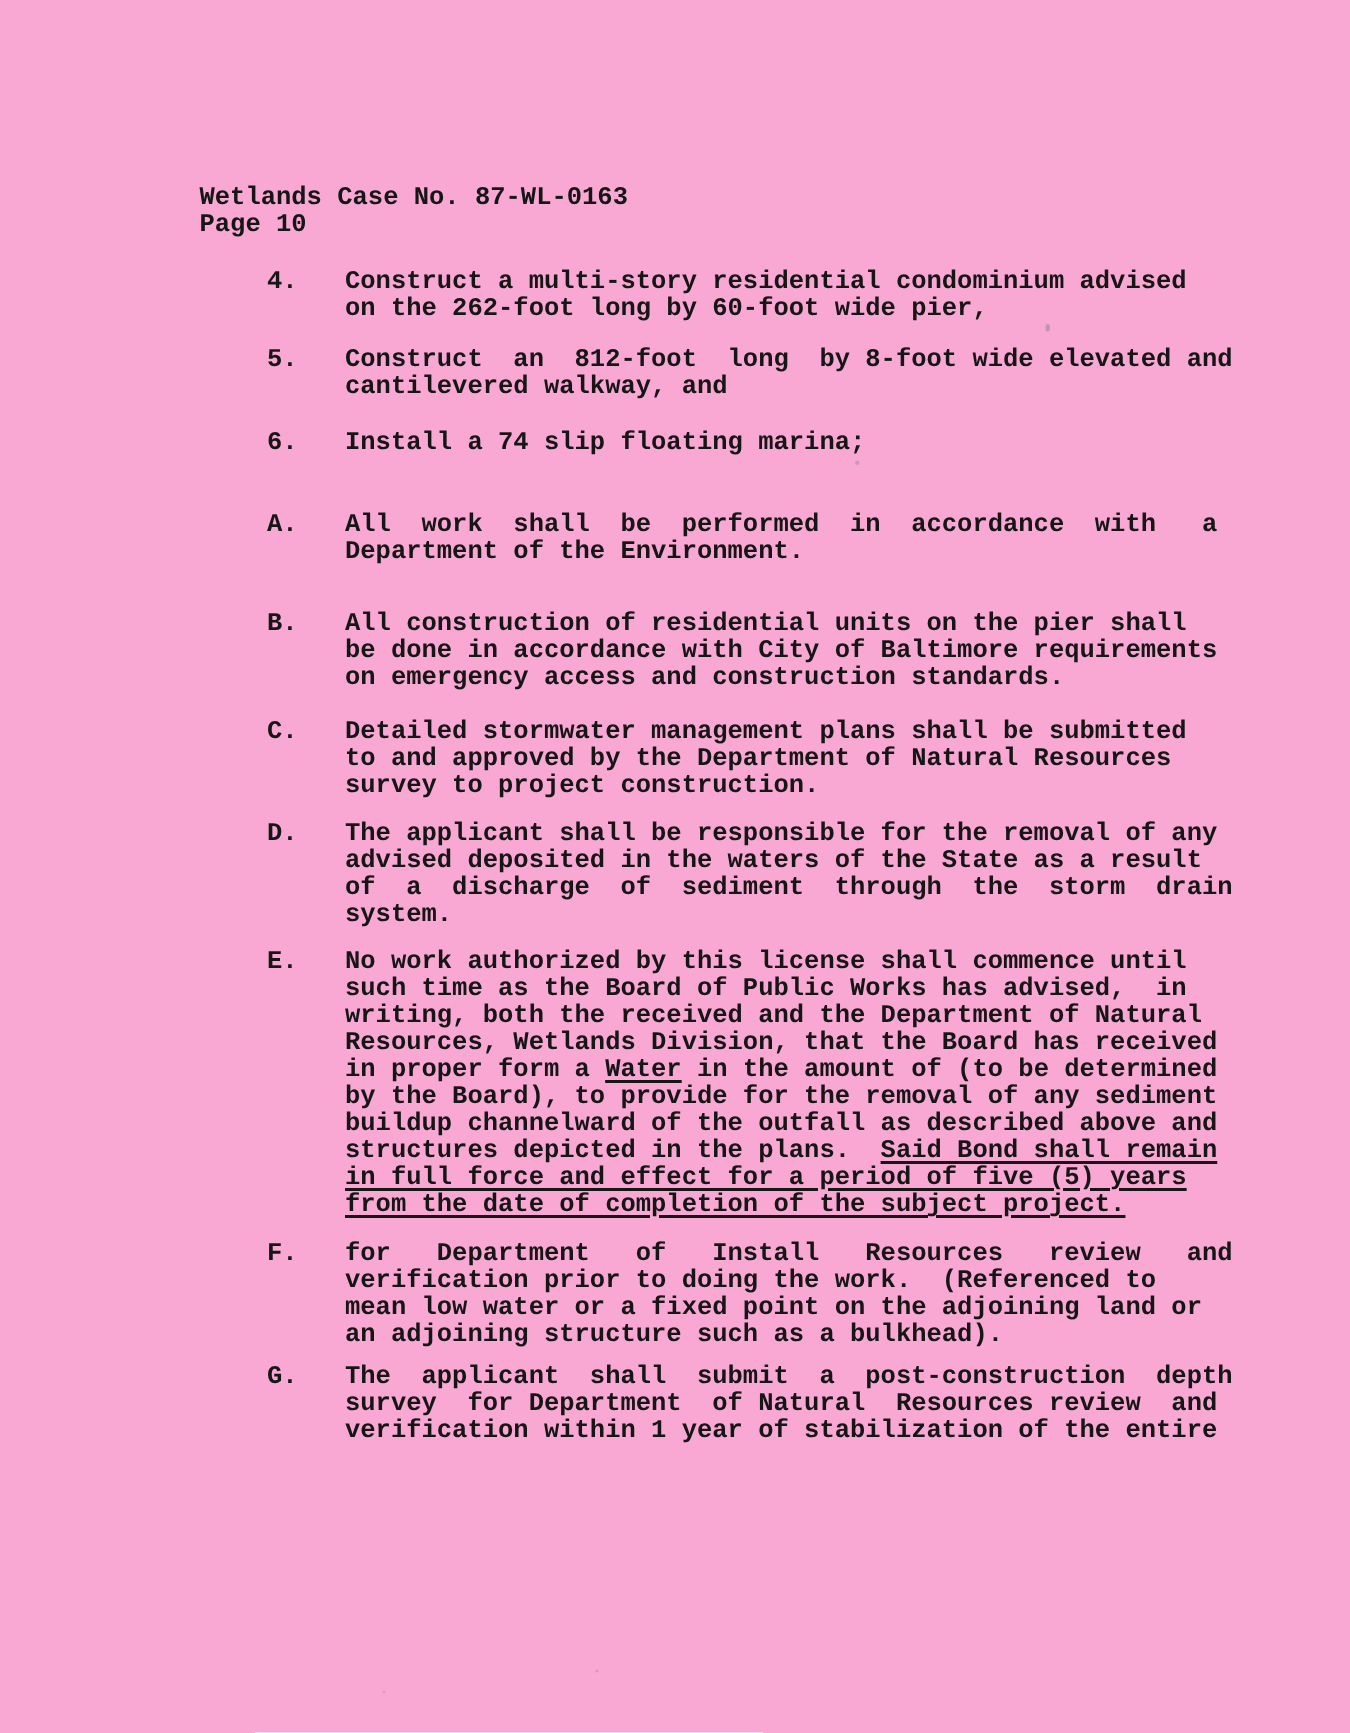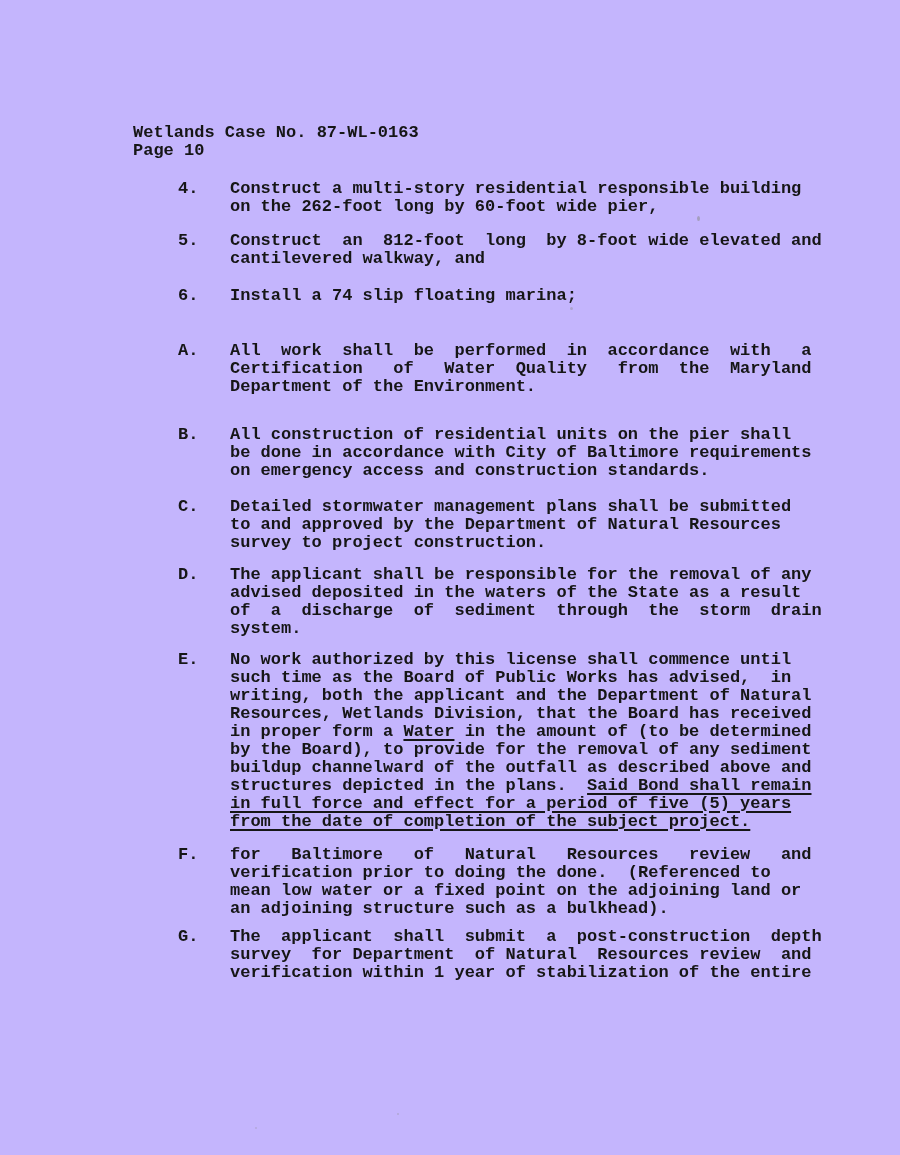--- a/index.html
+++ b/index.html
@@ -1,20 +1,20 @@
 <!DOCTYPE html>
 <html><head>
 <meta charset="utf-8">
 <style>
   html, body { margin: 0; padding: 0; background: #ffffff; }
   .page {
     position: relative;
     width: 900px;
     height: 1155px;
-    background: #c4b5fd;
+    background: #f9a8d4;
     color: #161616;
     font-family: "Liberation Mono", "DejaVu Sans Mono", monospace;
     font-size: 17px;
     line-height: 18px;
     font-weight: 700;
     overflow: hidden;
   }
   .header {
     position: absolute;
     left: 133px;
@@ -60,42 +60,41 @@
 
   <div class="header">
     <div>Wetlands Case No. 87-WL-0163</div>
     <div>Page 10</div>
   </div>
 
   <div class="blocks">
       <div class="block">
         <div class="lbl">4.</div>
         <div class="txt">
-          <div class="line"><span>Construct a multi-story residential responsible building</span></div>
+          <div class="line"><span>Construct a multi-story residential condominium advised</span></div>
           <div class="line"><span>on the 262-foot long by 60-foot wide pier,</span></div>
         </div>
       </div>
       <div class="block">
         <div class="lbl">5.</div>
         <div class="txt">
           <div class="line"><span>Construct  an  812-foot  long  by 8-foot wide elevated and</span></div>
           <div class="line"><span>cantilevered walkway, and</span></div>
         </div>
       </div>
       <div class="block">
         <div class="lbl">6.</div>
         <div class="txt">
           <div class="line"><span>Install a 74 slip floating marina;</span></div>
         </div>
       </div>
       <div class="block">
         <div class="lbl">A.</div>
         <div class="txt">
           <div class="line"><span>All  work  shall  be  performed  in  accordance  with   a</span></div>
-          <div class="line"><span>Certification   of   Water  Quality   from  the  Maryland</span></div>
           <div class="line"><span>Department of the Environment.</span></div>
         </div>
       </div>
       <div class="block">
         <div class="lbl">B.</div>
         <div class="txt">
           <div class="line"><span>All construction of residential units on the pier shall</span></div>
           <div class="line"><span>be done in accordance with City of Baltimore requirements</span></div>
           <div class="line"><span>on emergency access and construction standards.</span></div>
         </div>
@@ -115,35 +114,35 @@
           <div class="line"><span>advised deposited in the waters of the State as a result</span></div>
           <div class="line"><span>of  a  discharge  of  sediment  through  the  storm  drain</span></div>
           <div class="line"><span>system.</span></div>
         </div>
       </div>
       <div class="block">
         <div class="lbl">E.</div>
         <div class="txt">
           <div class="line"><span>No work authorized by this license shall commence until</span></div>
           <div class="line"><span>such time as the Board of Public Works has advised,  in</span></div>
-          <div class="line"><span>writing, both the applicant and the Department of Natural</span></div>
+          <div class="line"><span>writing, both the received and the Department of Natural</span></div>
           <div class="line"><span>Resources, Wetlands Division, that the Board has received</span></div>
           <div class="line"><span>in proper form a </span><span class="u">Water</span><span> in the amount of (to be determined</span></div>
           <div class="line"><span>by the Board), to provide for the removal of any sediment</span></div>
           <div class="line"><span>buildup channelward of the outfall as described above and</span></div>
           <div class="line"><span>structures depicted in the plans.  </span><span class="u">Said Bond shall remain</span></div>
           <div class="line"><span class="u">in full force and effect for a period of five (5) years</span></div>
           <div class="line"><span class="u">from the date of completion of the subject project.</span></div>
         </div>
       </div>
       <div class="block">
         <div class="lbl">F.</div>
         <div class="txt">
-          <div class="line"><span>for   Baltimore   of   Natural   Resources   review   and</span></div>
-          <div class="line"><span>verification prior to doing the done.  (Referenced to</span></div>
+          <div class="line"><span>for   Department   of   Install   Resources   review   and</span></div>
+          <div class="line"><span>verification prior to doing the work.  (Referenced to</span></div>
           <div class="line"><span>mean low water or a fixed point on the adjoining land or</span></div>
           <div class="line"><span>an adjoining structure such as a bulkhead).</span></div>
         </div>
       </div>
       <div class="block">
         <div class="lbl">G.</div>
         <div class="txt">
           <div class="line"><span>The  applicant  shall  submit  a  post-construction  depth</span></div>
           <div class="line"><span>survey  for Department  of Natural  Resources review  and</span></div>
           <div class="line"><span>verification within 1 year of stabilization of the entire</span></div>

